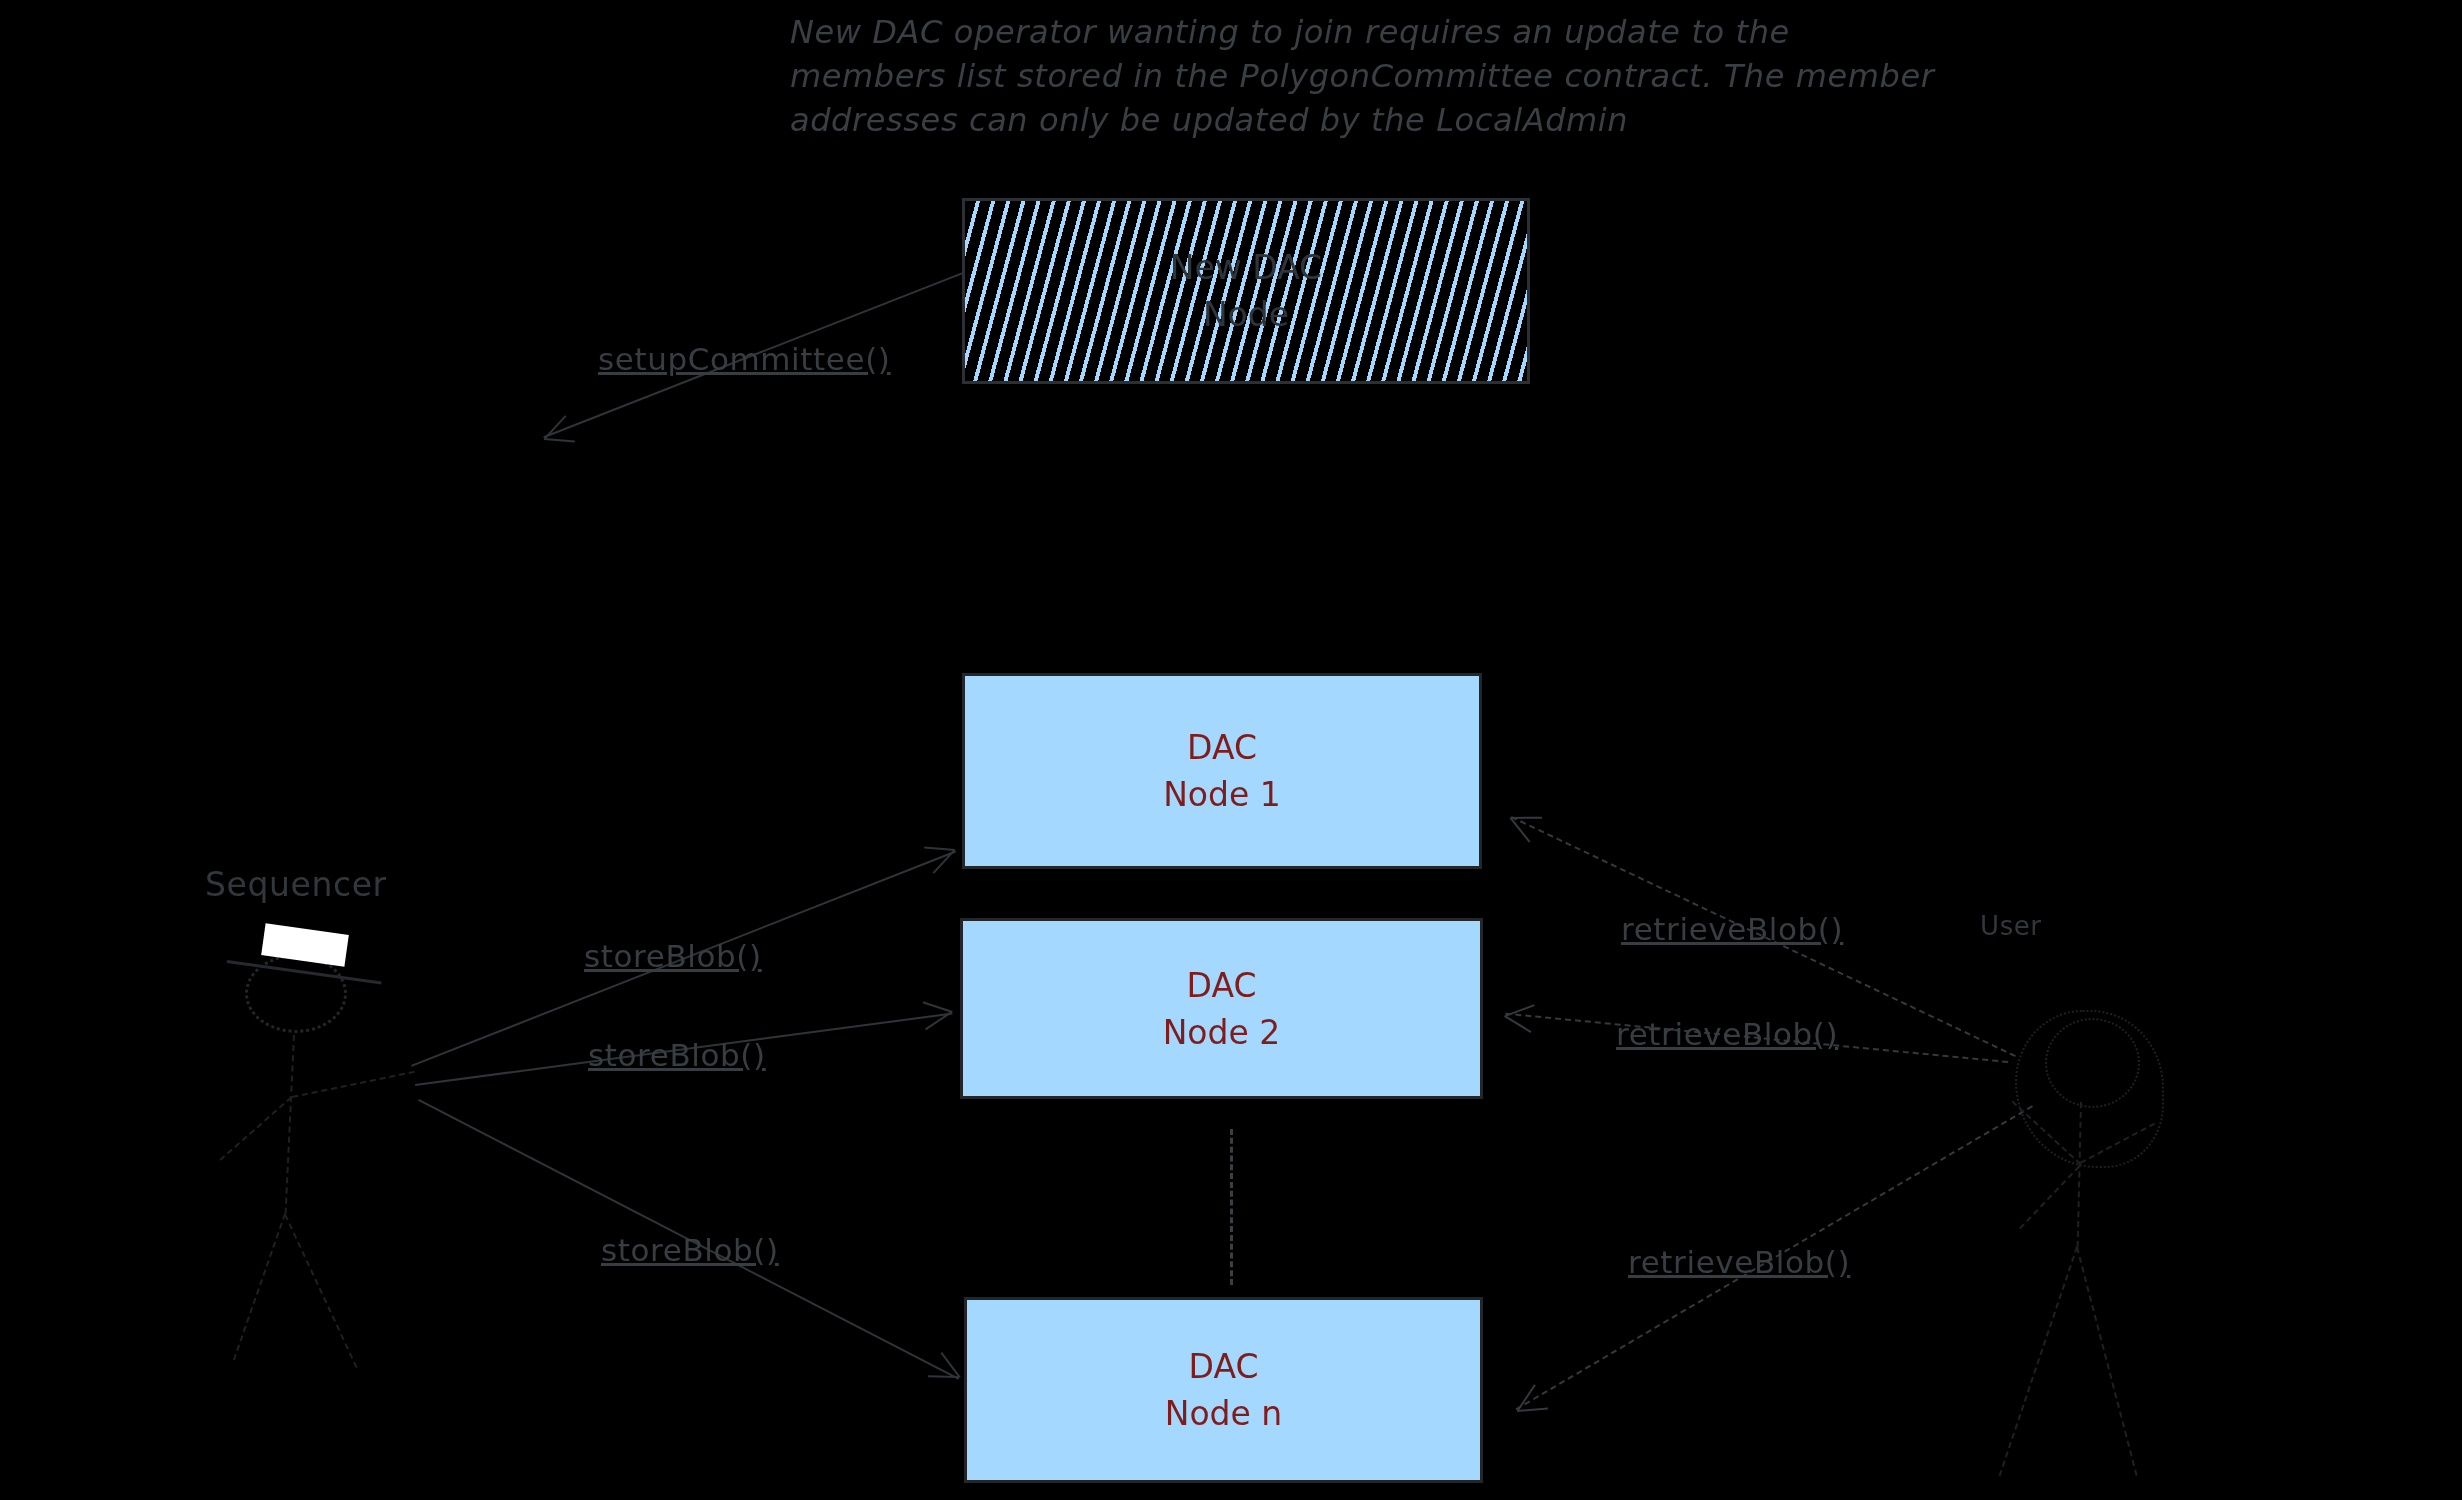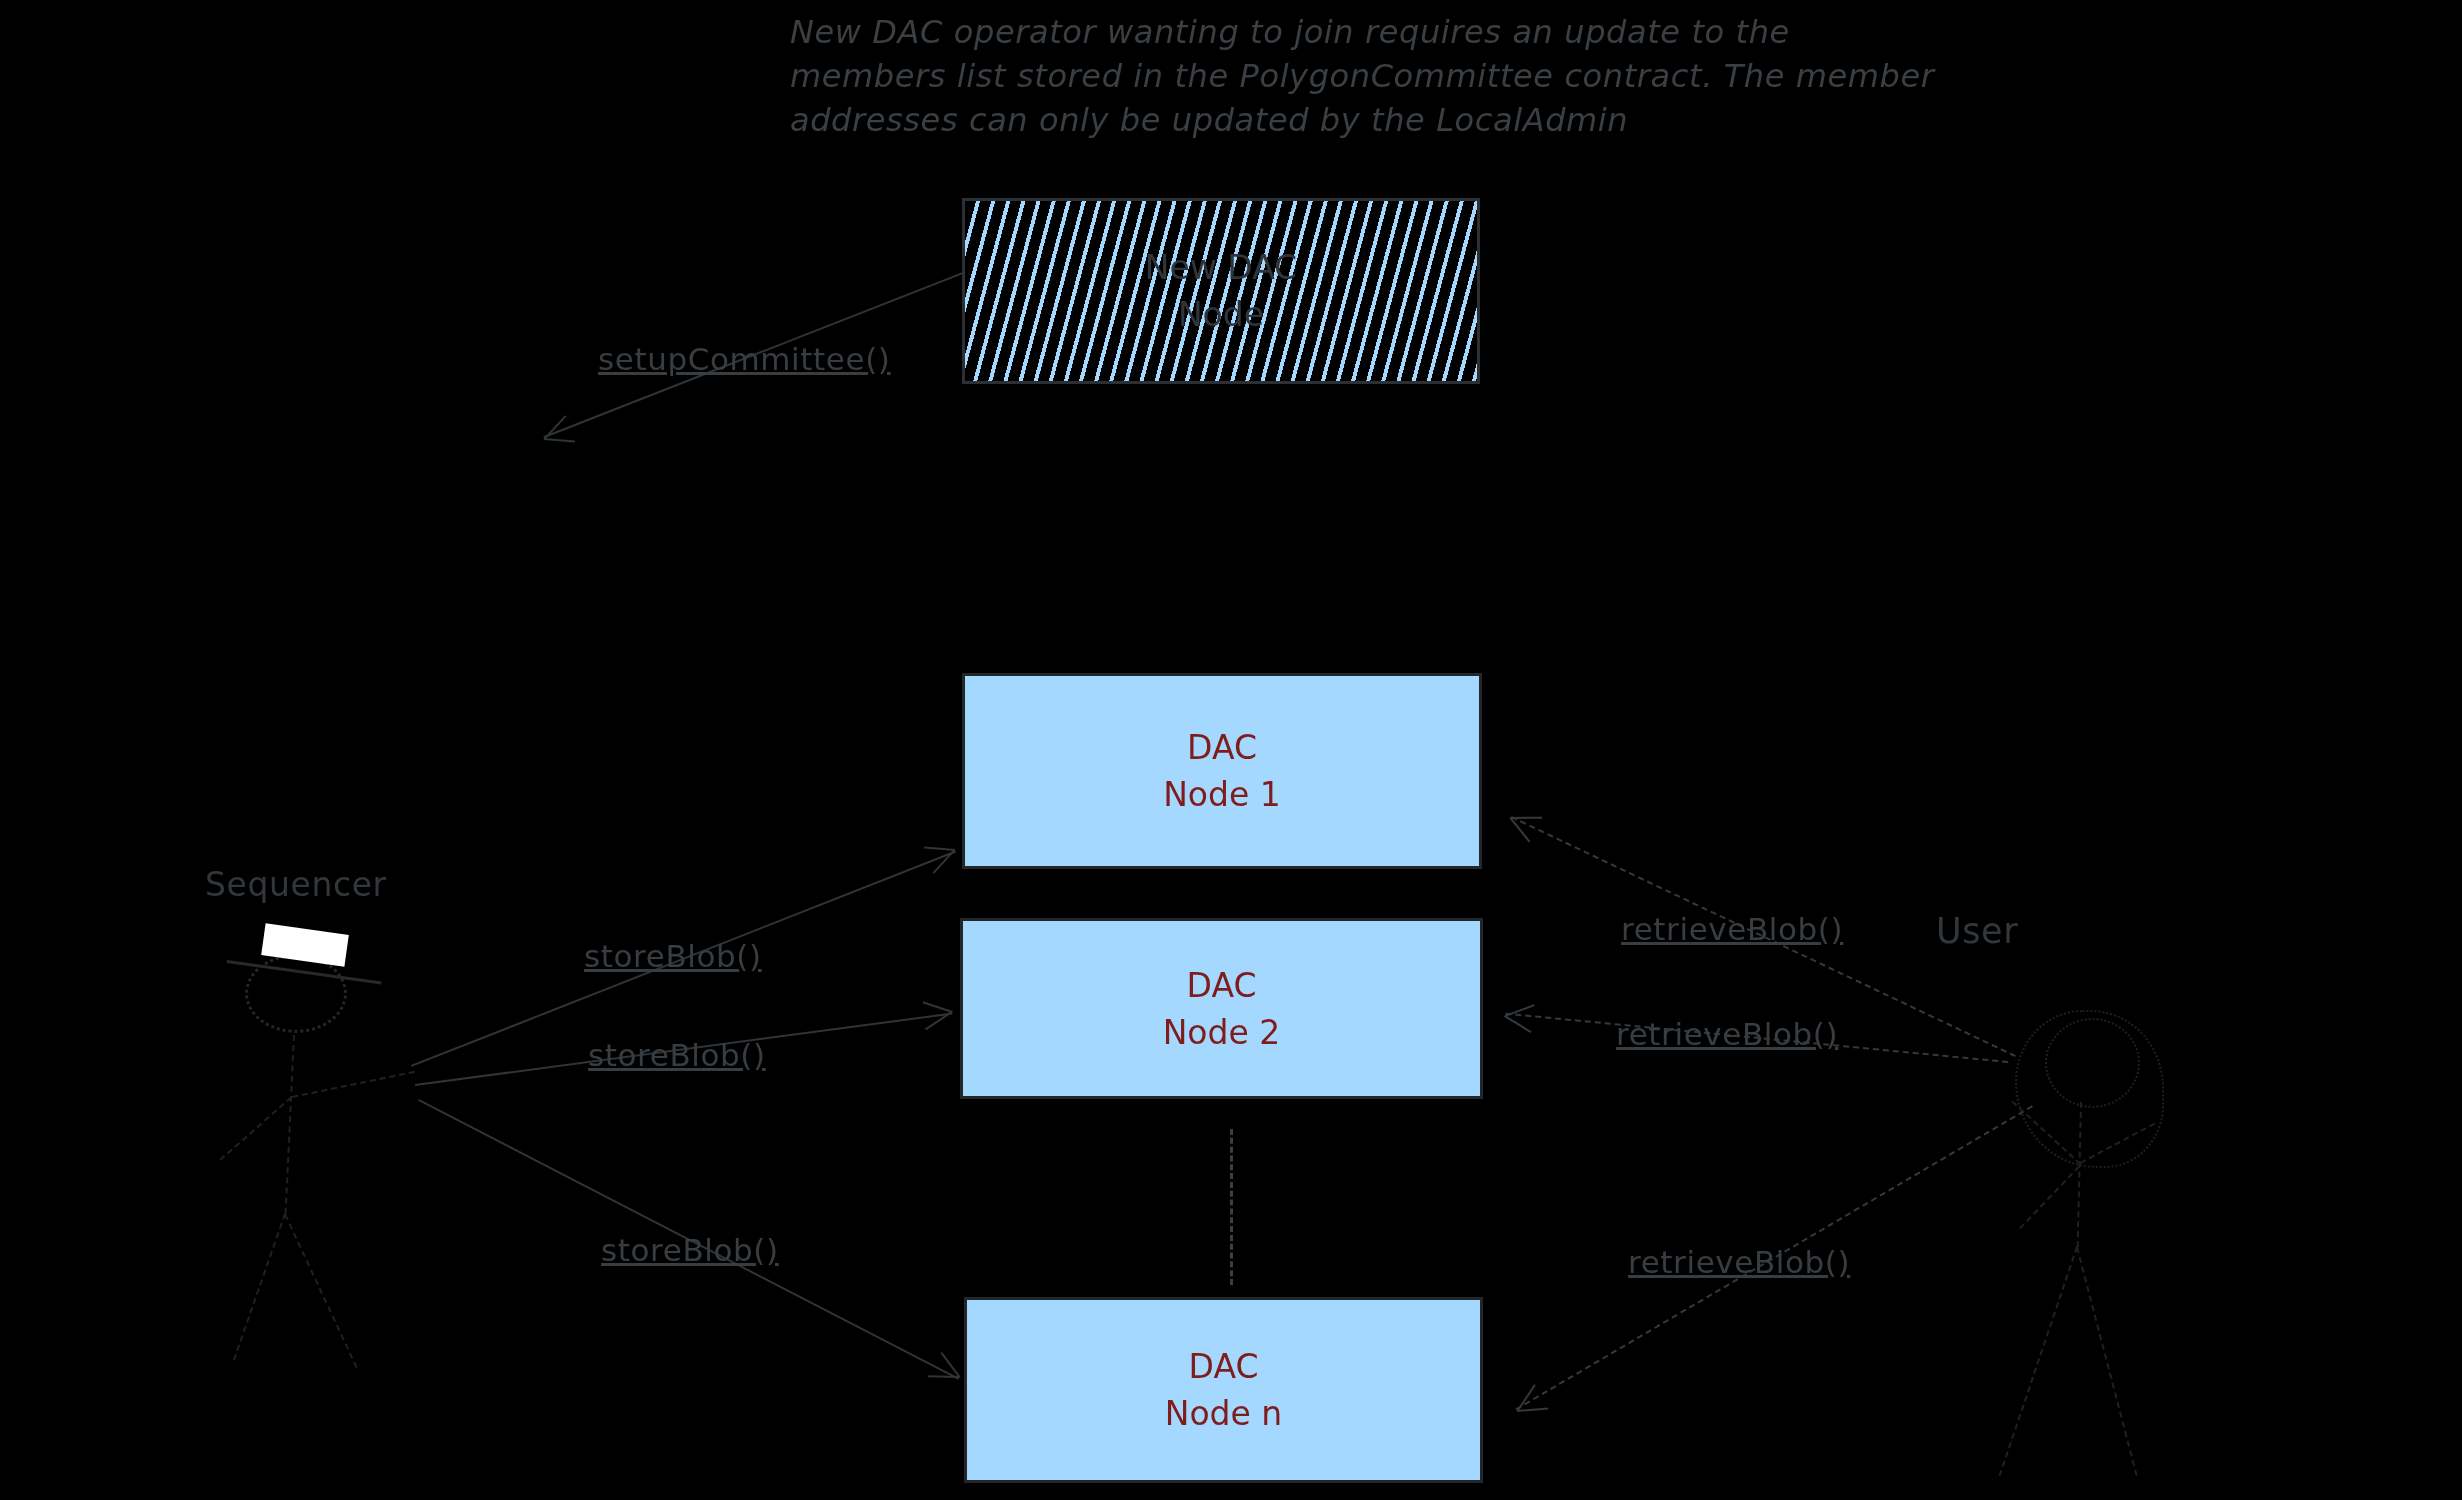--- a/index.html
+++ b/index.html
@@ -19,21 +19,21 @@
     position:absolute;color:#32373c;font-size:33px;white-space:pre;letter-spacing:0.6px;
   }
   .shape{
     position:absolute;box-sizing:border-box;
     display:flex;align-items:center;justify-content:center;
   }
   .boxlabel{
     white-space:pre;text-align:center;font-size:33px;line-height:47px;
   }
   .box-hatched{
-    left:962px;top:198px;width:518px;height:186px;
+    left:962px;top:198px;width:568px;height:186px;
     border:3.4px solid #2c3034;
     background:repeating-linear-gradient(105deg,#000 0px,#000 10.7px,#a5d8ff 10.7px,#a5d8ff 14.6px);
   }
   .box-hatched .boxlabel{color:#2f353b;}
   .box-pink{
     left:11.3px;top:362px;width:526px;height:185px;
     background:#ffc9c9;border:3.4px solid #2c2f33;
   }
   .box-pink .boxlabel{color:#26292d;font-size:34px;}
   .box-blue{background:#a5d8ff;border:3.4px solid #24272a;}
@@ -113,21 +113,21 @@
 
   <div class="edge-label" style="left:598px;top:341px;">setupCommittee()</div>
   <div class="edge-label" style="left:584px;top:938px;">storeBlob()</div>
   <div class="edge-label" style="left:588px;top:1037px;">storeBlob()</div>
   <div class="edge-label" style="left:601px;top:1232px;">storeBlob()</div>
   <div class="edge-label" style="left:1621px;top:911px;">retrieveBlob()</div>
   <div class="edge-label" style="left:1616px;top:1016px;">retrieveBlob()</div>
   <div class="edge-label" style="left:1628px;top:1244px;">retrieveBlob()</div>
 
   <div class="actor-label" style="left:205px;top:865px;">Sequencer</div>
-  <div class="actor-label" style="left:1936px;top:911px;font-size:35px;">User</div>
+  <div class="actor-label" style="left:1980px;top:911px;font-size:26px;">User</div>
 
   <div>
     <div class="fig seq-head"></div>
     <div class="fig hat-crown"></div>
   </div>
 
   <div>
     <div class="fig user-hair"></div>
     <div class="fig user-head"></div>
   </div>

